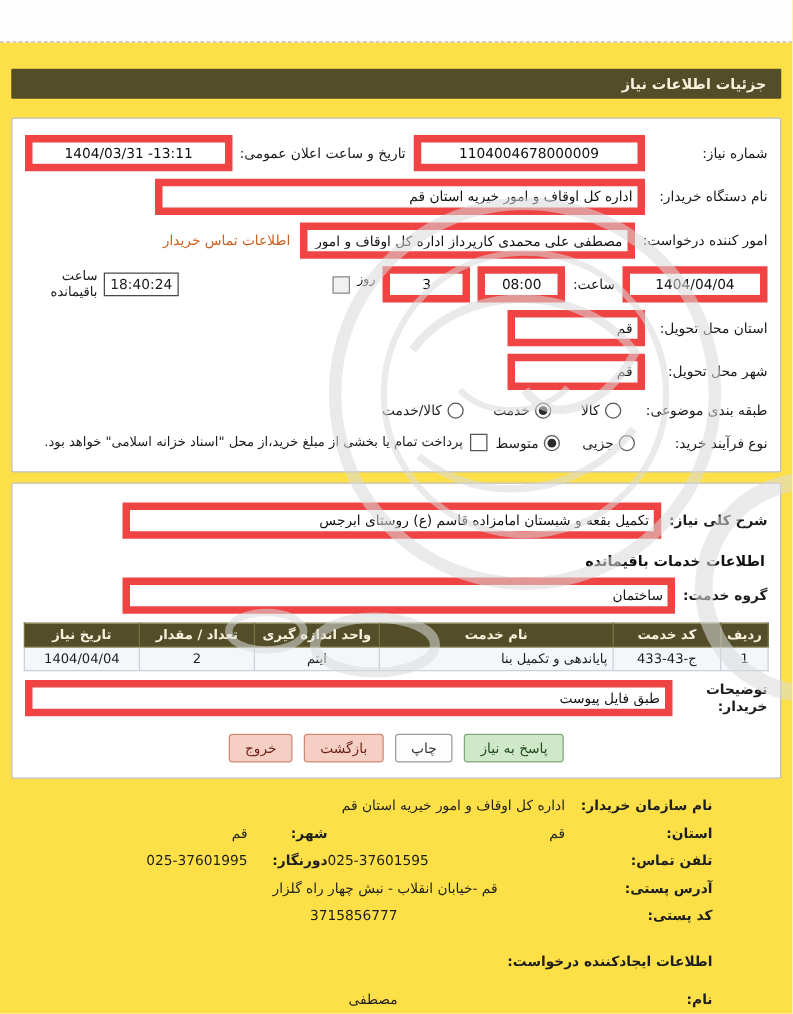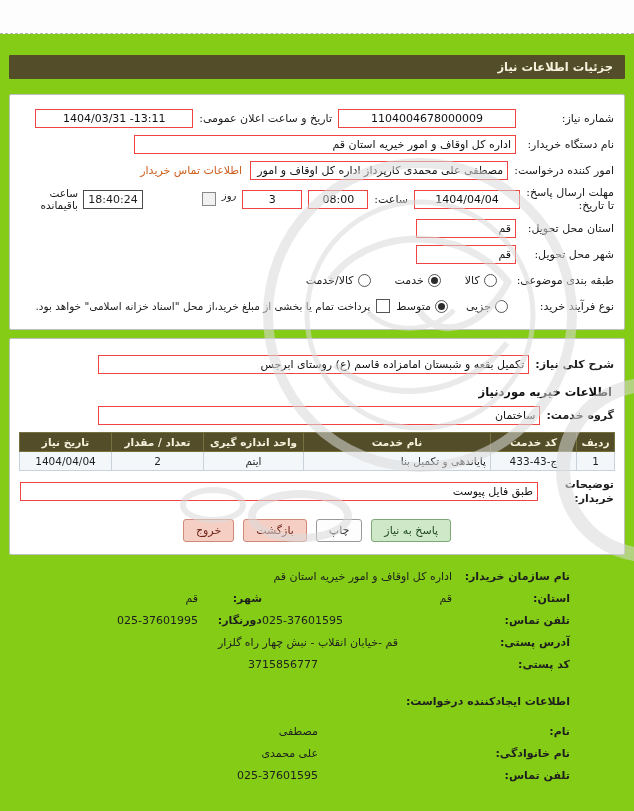--- a/index.html
+++ b/index.html
@@ -1,34 +1,34 @@
 <!DOCTYPE html>
 <html lang="fa"><head>
 <meta charset="utf-8">
 <style>
   html,body { margin:0; padding:0; background:#fff; }
   #app { width:634px; height:811px; position:relative; overflow:hidden; margin:0 auto;
-         font-family:"DejaVu Sans", sans-serif; font-size:11px; color:#1e1e1e; background:#84cc16; }
+         font-family:"DejaVu Sans", sans-serif; font-size:11px; color:#1e1e1e; background:#fde047; }
   .top-strip { height:33px; border-bottom:1px dashed #b3b3b3; background:#fdfdfd; }
   .page { direction:rtl; padding:0 9px; position:relative; }
 
   .section-bar { background:#534e29; color:#f7f2dd; font-weight:bold; font-size:11.5px;
                  padding:5px 12px; margin-top:21px; border-radius:1px; }
 
   .panel { border:1px solid #bfbfbf; border-radius:2px; background:#fff; margin-top:15px; padding:7px 4px; }
   .panel2 { margin-top:8px; padding:9px 4px 4px; }
 
   .frow { display:flex; align-items:center; gap:6px; margin:6px 6px; min-height:20px; }
   .flabel { white-space:nowrap; color:#1a1a1a; }
   .minw { min-width:92px; }
   .blabel { font-weight:bold; white-space:nowrap; }
   .wrap { white-space:normal; width:88px; line-height:1.2; }
   .wrap-sm { white-space:normal; width:58px; line-height:1.15; font-size:10.5px; }
 
-  .tbox { border:1px solid #ef4444; background:#fff; height:17px; font:inherit; font-size:11px;
+  .tbox { border:6px solid #ef4444; background:#fff; height:17px; font:inherit; font-size:11px;
           padding:0 4px; color:#111; box-sizing:content-box; }
   .tbox.rtl { direction:rtl; text-align:right; }
   .tbox.ltr { direction:ltr; text-align:center; }
   .w170{width:168px} .w150{width:148px} .w372{width:372px} .w250{width:248px}
   .w100{width:96px}  .w55{width:50px}   .w95{width:90px}
   .boxflex { flex:1; }
   .ml80 { margin-left:78px; }
 
   .rembox { border:1px solid #4a4a4a; height:17px; width:58px; display:flex; align-items:center;
             justify-content:center; direction:ltr; background:#fff; }
@@ -99,21 +99,20 @@
         <input class="tbox rtl w372" readonly="" value="اداره کل اوقاف و امور خیریه استان قم" style="">
       </div>
 
       <div class="frow">
         <span class="flabel minw">امور کننده درخواست:</span>
         <input class="tbox rtl w250" readonly="" value="مصطفی علی محمدی کارپرداز اداره کل اوقاف و امور خیریه استان قم" style="">
         <span class="link">اطلاعات تماس خریدار</span>
       </div>
 
       <div class="frow">
-        <span class="flabel wrap">مهلت ارسال پاسخ: تا تاریخ:</span>
         <input class="tbox ltr w100" readonly="" value="1404/04/04" style="">
         <span class="flabel">ساعت:</span>
         <input class="tbox ltr w55" readonly="" value="08:00" style="">
         <input class="tbox ltr w55" readonly="" value="3" style="">
         <span class="flabel daylbl">روز</span>
         <span class="stepper"></span>
         <span class="grp-left">
           <span class="rembox">18:40:24</span>
           <span class="flabel wrap-sm">ساعت باقیمانده</span>
         </span>
@@ -165,21 +164,21 @@
 
     </div>
 
     <div class="panel panel2">
 
       <div class="frow">
         <span class="blabel">شرح کلی نیاز:</span>
         <input class="tbox rtl boxflex ml80" readonly="" value="تکمیل بقعه و شبستان امامزاده قاسم (ع) روستای ابرجس" style="">
       </div>
 
-      <div class="services-title">اطلاعات خیریه موردنیاز</div>
+      <div class="services-title">اطلاعات خدمات باقیمانده</div>
 
       <div class="frow">
         <span class="blabel">گروه خدمت:</span>
         <input class="tbox rtl boxflex ml80" readonly="" value="ساختمان" style="">
       </div>
 
       <table class="svc">
         <colgroup>
           <col style="width:38px">
             <col style="width:86px">

